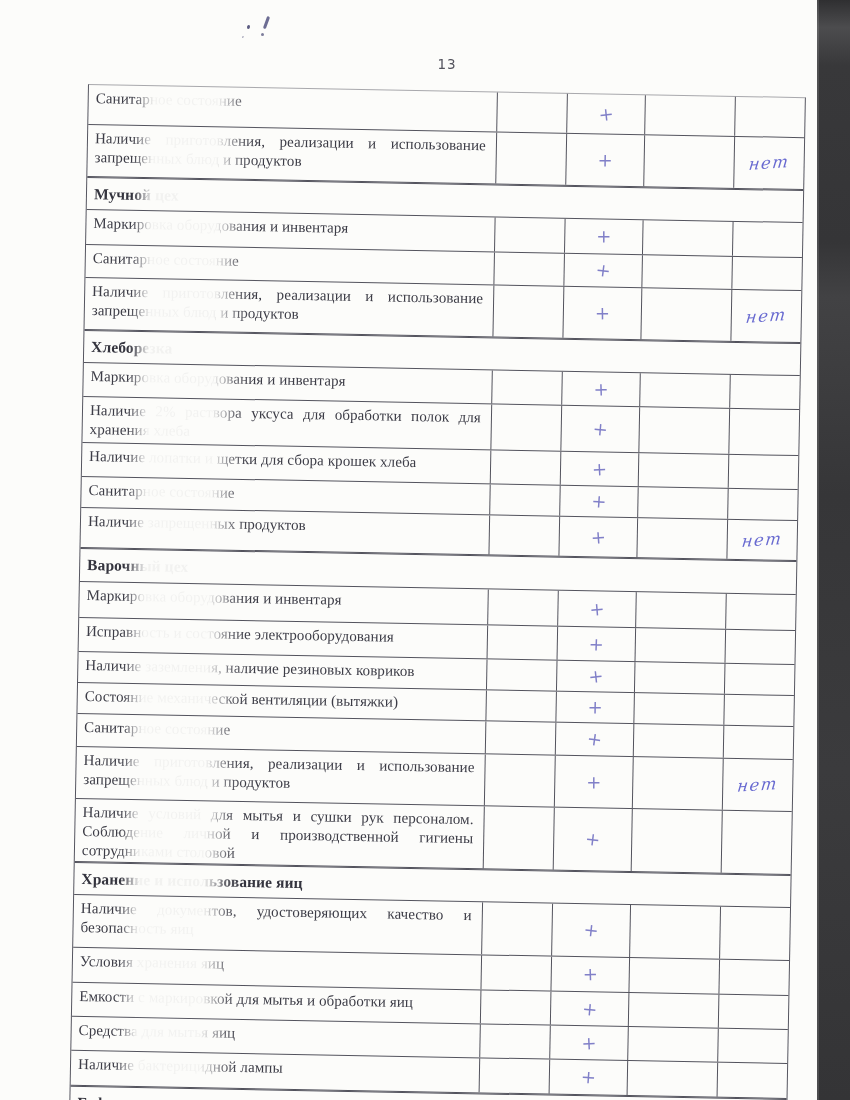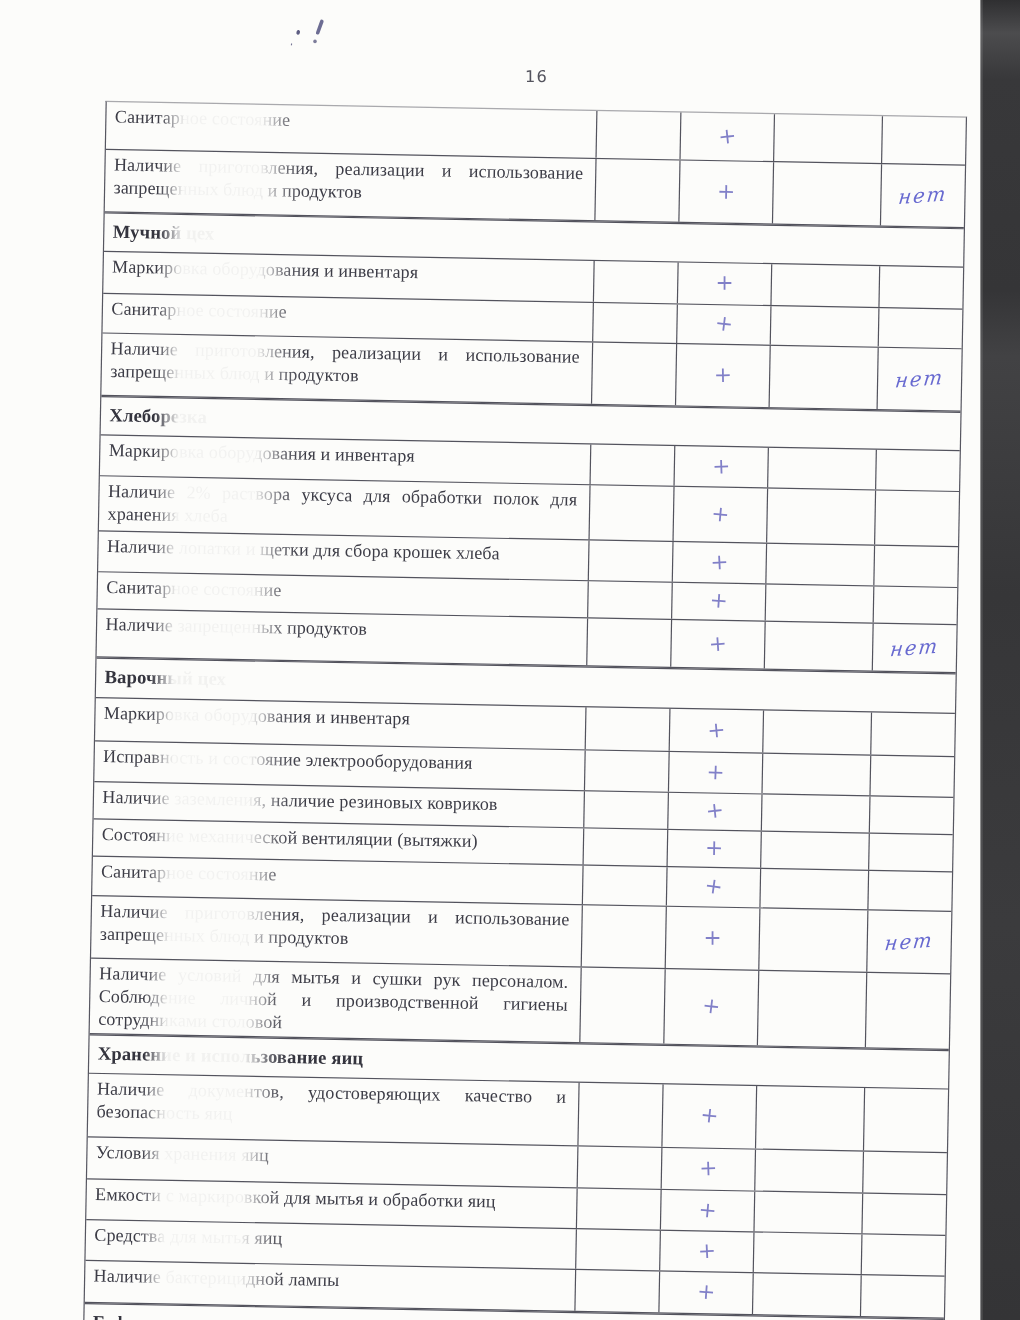--- a/index.html
+++ b/index.html
@@ -73,21 +73,21 @@
     font-family:"DejaVu Serif", serif;font-style:italic;font-size:16.5px;
     color:#5c5ecd;letter-spacing:1.5px;transform:rotate(-5deg) skewX(-10deg);
     opacity:.92;
   }
 </style>
 </head>
 <body>
 
 <div class="page">
 
-  <div class="page-number">16</div>
+  <div class="page-number">13</div>
 
   <div class="ink-marks">
     <span class="m1"></span>
     <span class="m2"></span>
     <span class="m3"></span>
   </div>
 
   <div class="table-rotor">
     <div class="checklist-table" id="table">
         <div class="row item" style="height: 40px;">

